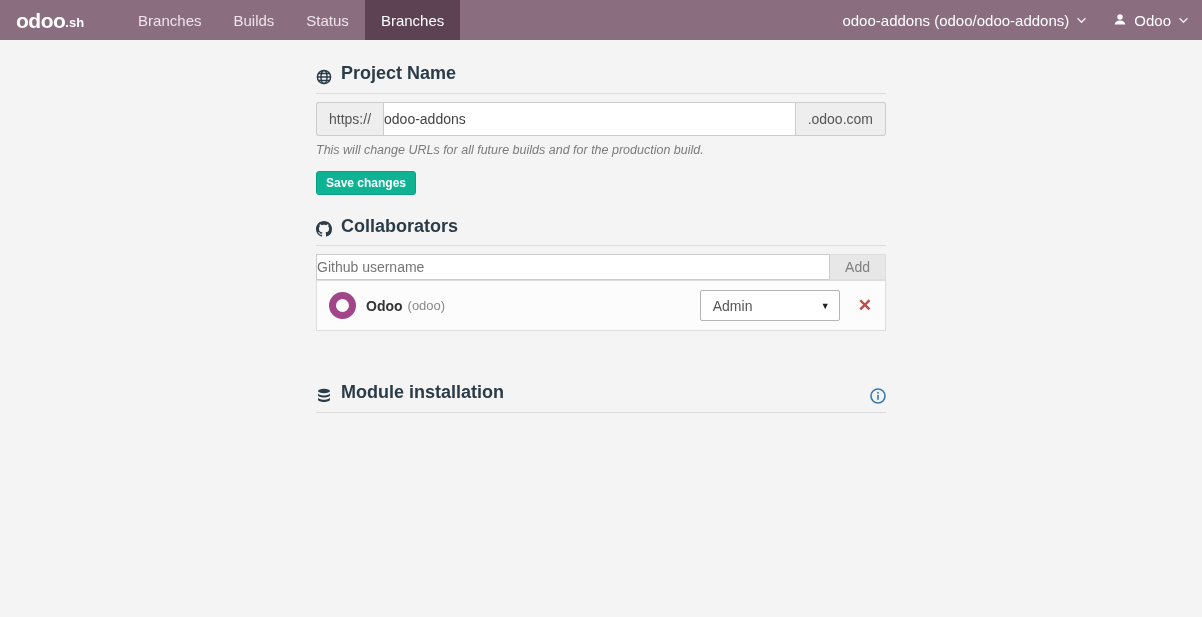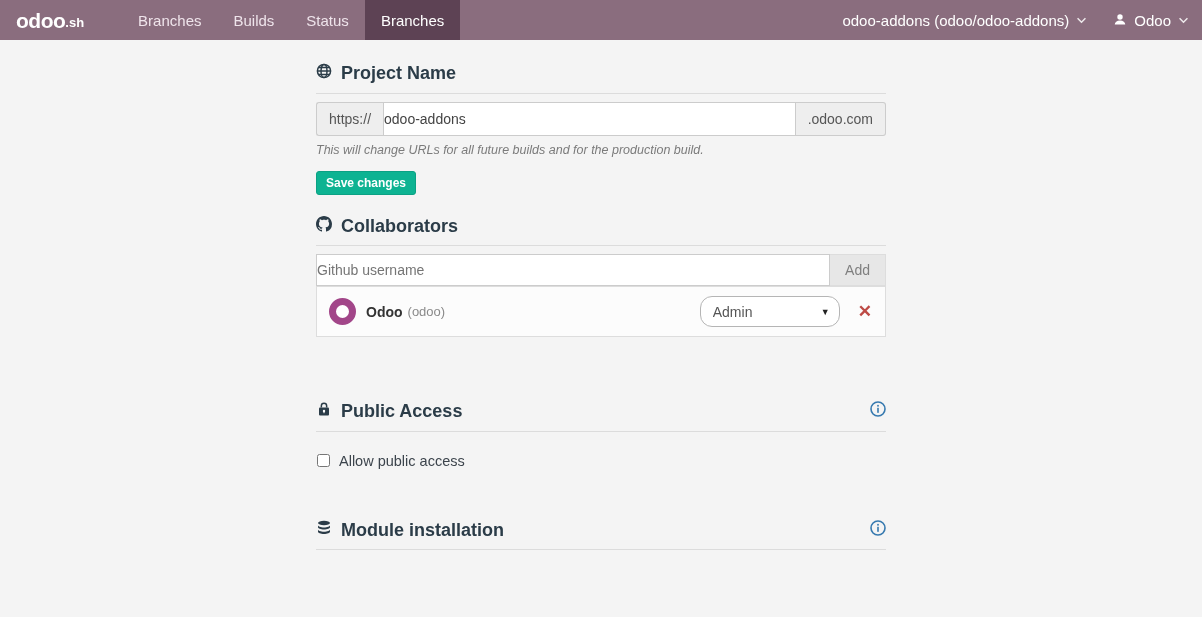--- a/index.html
+++ b/index.html
@@ -33,21 +33,21 @@
     display: flex; align-items: center; gap: 7px; padding: 0 13px;
     font-size: 15px; color: #fff; cursor: pointer;
   }
   .caret-svg { width: 11px; height: 7px; opacity: .85; }
   .user-icon-svg { width: 14px; height: 14px; }
 
   
   .content { width: 570px; margin-left: 316px; padding-top: 23px; }
 
   .section-header {
-    display: flex; align-items: flex-start;
+    display: flex; align-items: flex-end;
     border-bottom: 1px solid #dcdcdc; padding-bottom: 8px;
   }
   .header-icon { width: 16px; height: 16px; flex: 0 0 16px; color: #2b3c48; }
   .section-title {
     font-size: 18px; font-weight: bold; color: #2b3c48;
     margin-left: 9px; line-height: 1.2;
   }
   .info-icon { margin-left: auto; width: 16px; height: 16px; cursor: pointer; }
 
   
@@ -67,39 +67,39 @@
   .btn-save {
     margin-top: 14px; display: inline-block;
     background: #0db392; border: 1px solid #0ba184; color: #fff;
     font-size: 12px; font-weight: bold; padding: 4px 9px;
     border-radius: 3px; cursor: pointer;
     font-family: "Liberation Sans", sans-serif;
   }
 
   
   .section-collaborators { margin-top: 21px; }
-  .collab-group { display: flex; height: 32px; margin-top: 8px; }
+  .collab-group { display: flex; height: 26px; margin-top: 8px; }
   .btn-add {
     background: #e7e7e7; border: 1px solid #dddddd; border-left: 0;
     color: #7f7f7f; font-size: 14px; padding: 0 15px; cursor: pointer;
     font-family: "Liberation Sans", sans-serif;
   }
   .collab-row {
     border: 1px solid #dddddd; background: #fcfcfc;
     display: flex; align-items: center; padding: 9px 10px 9px 12px;
   }
   .avatar {
     width: 27px; height: 27px; border-radius: 50%;
     border: 7px solid #a24689; background: #fff; flex: 0 0 27px;
   }
   .collab-name { font-weight: bold; color: #333; margin-left: 10px; font-size: 14px; }
   .collab-username { color: #8a8a8a; font-size: 13px; margin-left: 5px; }
   .role-select-wrap {
     margin-left: auto; position: relative; width: 140px; height: 31px;
-    border: 1px solid #b5b5b5; background: #fff; border-radius: 12px;
+    border: 1px solid #b5b5b5; background: #fff; border-radius: 2px;
   }
   .role-select {
     appearance: none; -webkit-appearance: none; -moz-appearance: none;
     border: 0; background: transparent; width: 100%; height: 100%;
     padding: 0 24px 0 12px; font-size: 14px; color: #555; outline: none;
     font-family: "Liberation Sans", sans-serif;
   }
   .select-arrow {
     position: absolute; right: 9px; top: 50%; transform: translateY(-53%);
     font-size: 9px; color: #222; pointer-events: none;
@@ -207,40 +207,20 @@
       <span class="role-select-wrap">
         <select class="role-select">
           <option>Admin</option>
         </select>
         <span class="select-arrow">▼</span>
       </span>
       <span class="remove-btn">✕</span>
     </div>
   </div>
 
-  <div class="section section-public">
-    <div class="section-header">
-      <svg class="header-icon" viewBox="0 0 16 16" fill="#2b3c48">
-          <path d="M4.6 6.5V4.8a3.4 3.4 0 0 1 6.8 0v1.7h-1.5V4.8a1.9 1.9 0 0 0-3.8 0v1.7z"></path>
-          <rect x="3" y="6.5" width="10" height="8" rx="1"></rect>
-          <circle cx="8" cy="10" r="1.2" fill="#fff"></circle>
-          <rect x="7.5" y="10" width="1" height="2.2" fill="#fff"></rect>
-        </svg>
-      <span class="section-title">Public Access</span>
-      <svg class="info-icon" viewBox="0 0 16 16">
-          <circle cx="8" cy="8" r="7" fill="none" stroke="#3679af" stroke-width="1.6"></circle>
-          <rect x="7.2" y="6.8" width="1.6" height="5" fill="#3679af"></rect>
-          <rect x="7.2" y="3.9" width="1.6" height="1.7" fill="#3679af"></rect>
-        </svg>
-    </div>
-    <div class="check-row">
-      <input type="checkbox" id="allow-public" style="">
-      <label for="allow-public">Allow public access</label>
-    </div>
-  </div>
 
   <div class="section section-modules">
     <div class="section-header">
       <svg class="header-icon" viewBox="0 0 16 16" fill="#2b3c48">
           <ellipse cx="8" cy="3" rx="6" ry="2.2"></ellipse>
           <path d="M2 5.2c0 1.2 2.7 2.2 6 2.2s6-1 6-2.2v2c0 1.2-2.7 2.2-6 2.2s-6-1-6-2.2z"></path>
           <path d="M2 9.6c0 1.2 2.7 2.2 6 2.2s6-1 6-2.2v2.2c0 1.2-2.7 2.2-6 2.2s-6-1-6-2.2z"></path>
         </svg>
       <span class="section-title">Module installation</span>
       <svg class="info-icon" viewBox="0 0 16 16">

